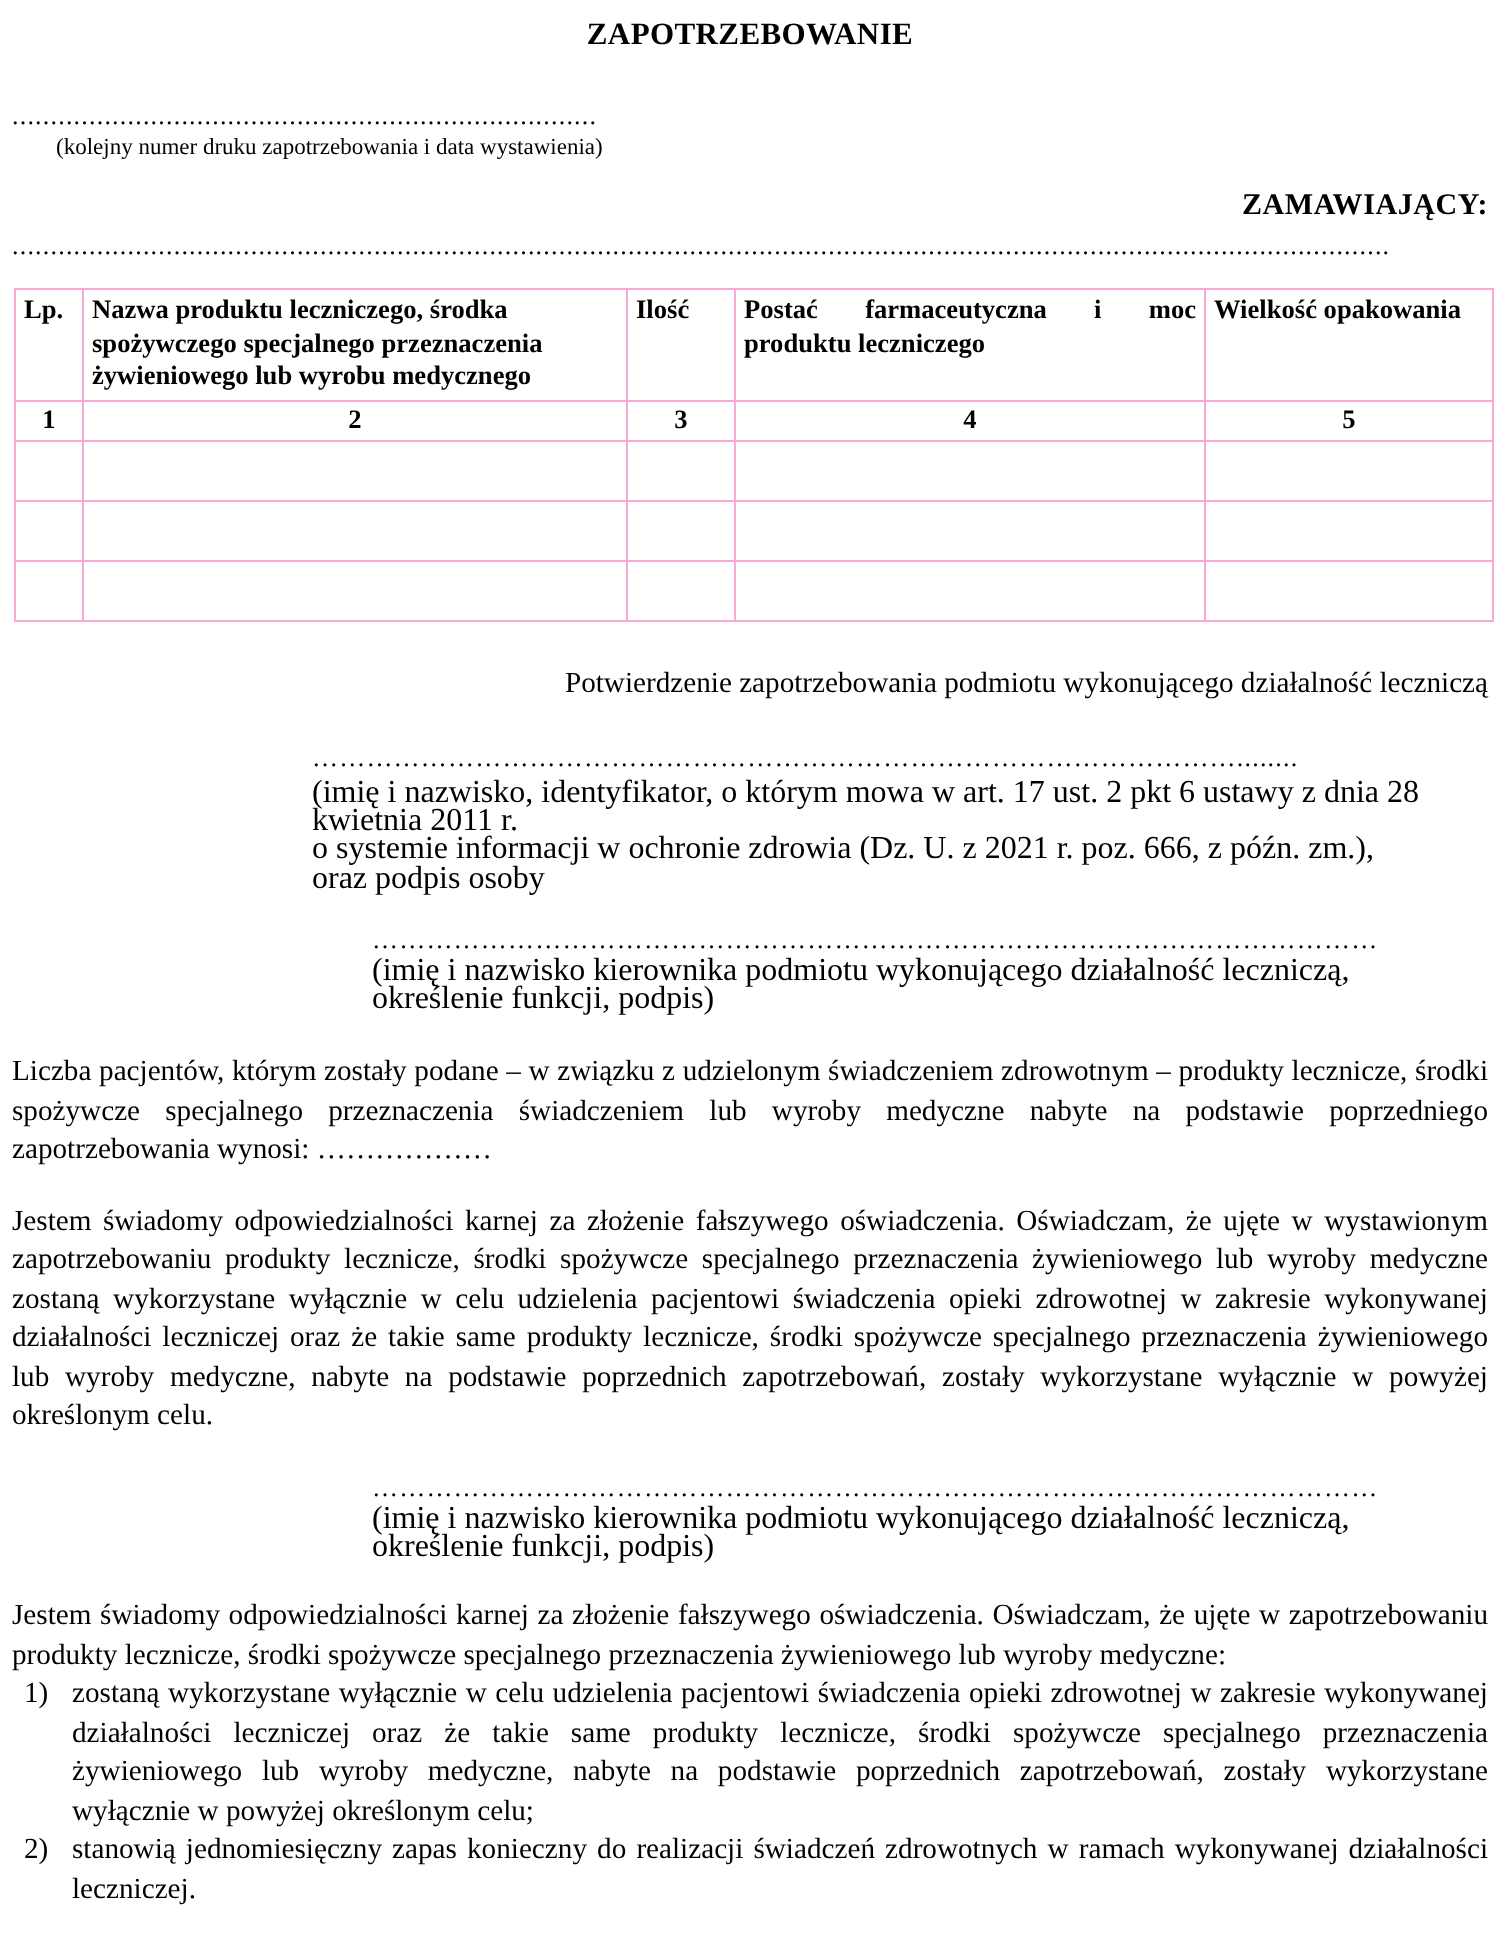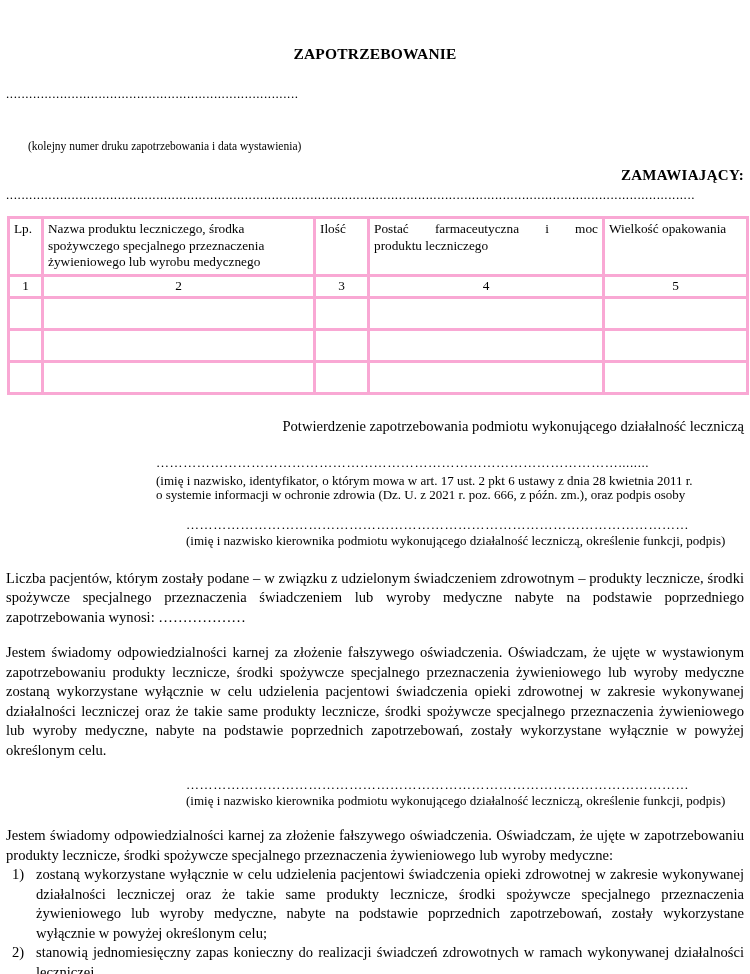--- a/index.html
+++ b/index.html
@@ -21,21 +21,20 @@
     box-sizing: border-box;
     padding: 0 6px;
     position: relative;
   }
 
   
   .title-block {
     text-align: center;
     font-weight: bold;
     padding-top: 8px;
-    margin-top: 36px;
   }
   .title-line {
     font-size: 15.5px;
     line-height: 19px;
     letter-spacing: 0.2px;
   }
 
   
   .dots {
     font-size: 13px;
@@ -66,26 +65,26 @@
 
   
   table.items {
     border-collapse: collapse;
     width: 739px;
     margin-left: 1px;
     table-layout: fixed;
   }
   table.items th,
   table.items td {
-    border: 3px solid #f9a8d4;
+    border: 1px solid #f9a8d4;
     padding: 2px 4px 3px 4px;
     vertical-align: top;
     font-size: 13.3px;
     line-height: 16.5px;
-    font-weight: normal;
+    font-weight: bold;
     text-align: left;
   }
   table.items th.justify-cell {
     text-align: justify;
     text-align-last: justify;
   }
   table.items th.justify-cell span.sub {
     text-align: left;
     text-align-last: left;
     display: block;
@@ -123,21 +122,21 @@
   }
   .sig-block-2 {
     width: 545px;
     margin-left: 180px;
   }
   .sig-block-3 {
     width: 520px;
     margin-left: 224px;
   }
   .sig-caption {
-    font-size: 13px;
+    font-size: 16px;
     line-height: 14.2px;
   }
   .sig-caption.ctr {
     text-align: left;
   }
 
   ol.decl {
     margin: 0;
     padding: 0;
     list-style: none;
@@ -170,21 +169,21 @@
 <div class="page">
 
   <div class="title-block">
     <div class="title-line">ZAPOTRZEBOWANIE</div>
   </div>
 
   <div class="sp-26"></div>
 
   <div class="dots dots-short">............................................................................</div>
   <div class="sp-4"></div>
-  <div class="caption" style="padding-left:22px;margin-top:36px;">(kolejny numer druku zapotrzebowania i data wystawienia)</div>
+  <div class="caption" style="padding-left:22px;">(kolejny numer druku zapotrzebowania i data wystawienia)</div>
 
   <div class="sp-14"></div>
 
   <div class="section-label">ZAMAWIAJĄCY:</div>
   <div class="sp-6"></div>
   <div class="dots dots-full">...................................................................................................................................................................................</div>
   <div class="sp-4"></div>
 
   <div class="sp-12"></div>
 

